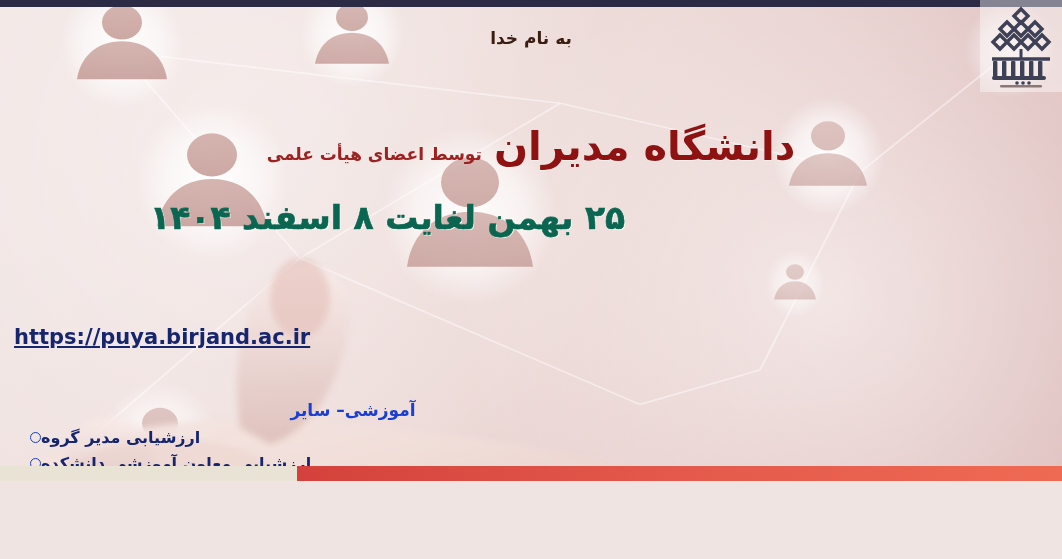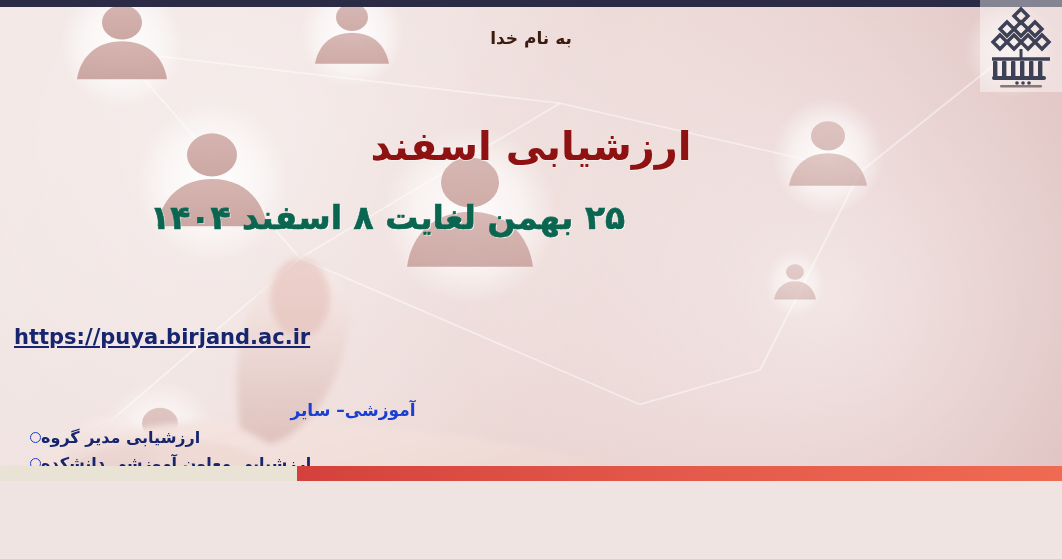--- a/index.html
+++ b/index.html
@@ -269,21 +269,22 @@
 
       <g fill="#6a5252" opacity="0.75">
         <rect x="16" y="82" width="42" height="2.4" rx="1.2"></rect>
       </g>
     </svg>
   </div>
 
   <div class="bism">به نام خدا</div>
 
   <div class="title-row">
-    <span class="main-title">ارزشیابی اسفند</span>
+    <span class="main-title">دانشگاه مدیران</span>
+    <span class="sub-title">توسط اعضای هیأت علمی</span>
   </div>
 
   <div class="date-line">۲۵ بهمن لغایت ۸ اسفند ۱۴۰۴</div>
 
   <a class="url" href="#">https://puya.birjand.ac.ir</a>
 
   <div class="cat-block">
     <div class="cat-head">آموزشی– سایر</div>
     <ul class="cat-list">
       <li class="cat-item">

